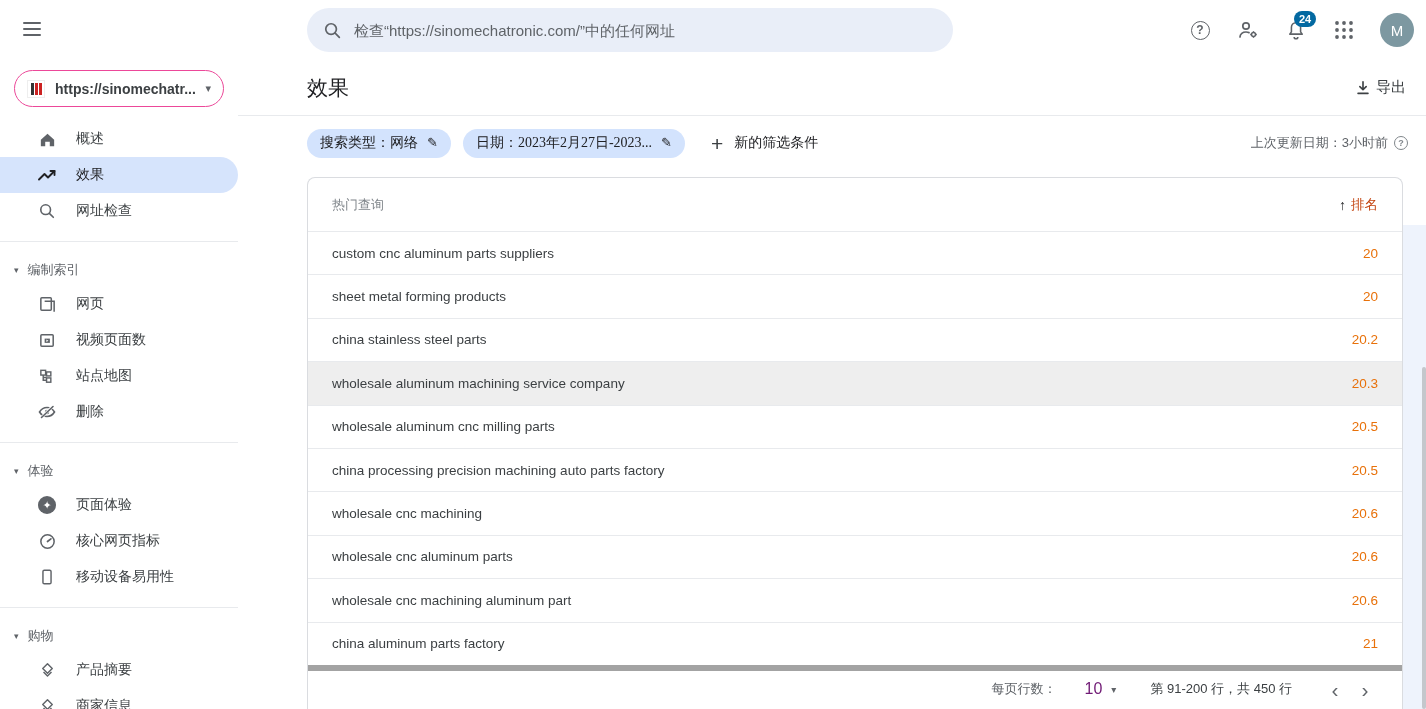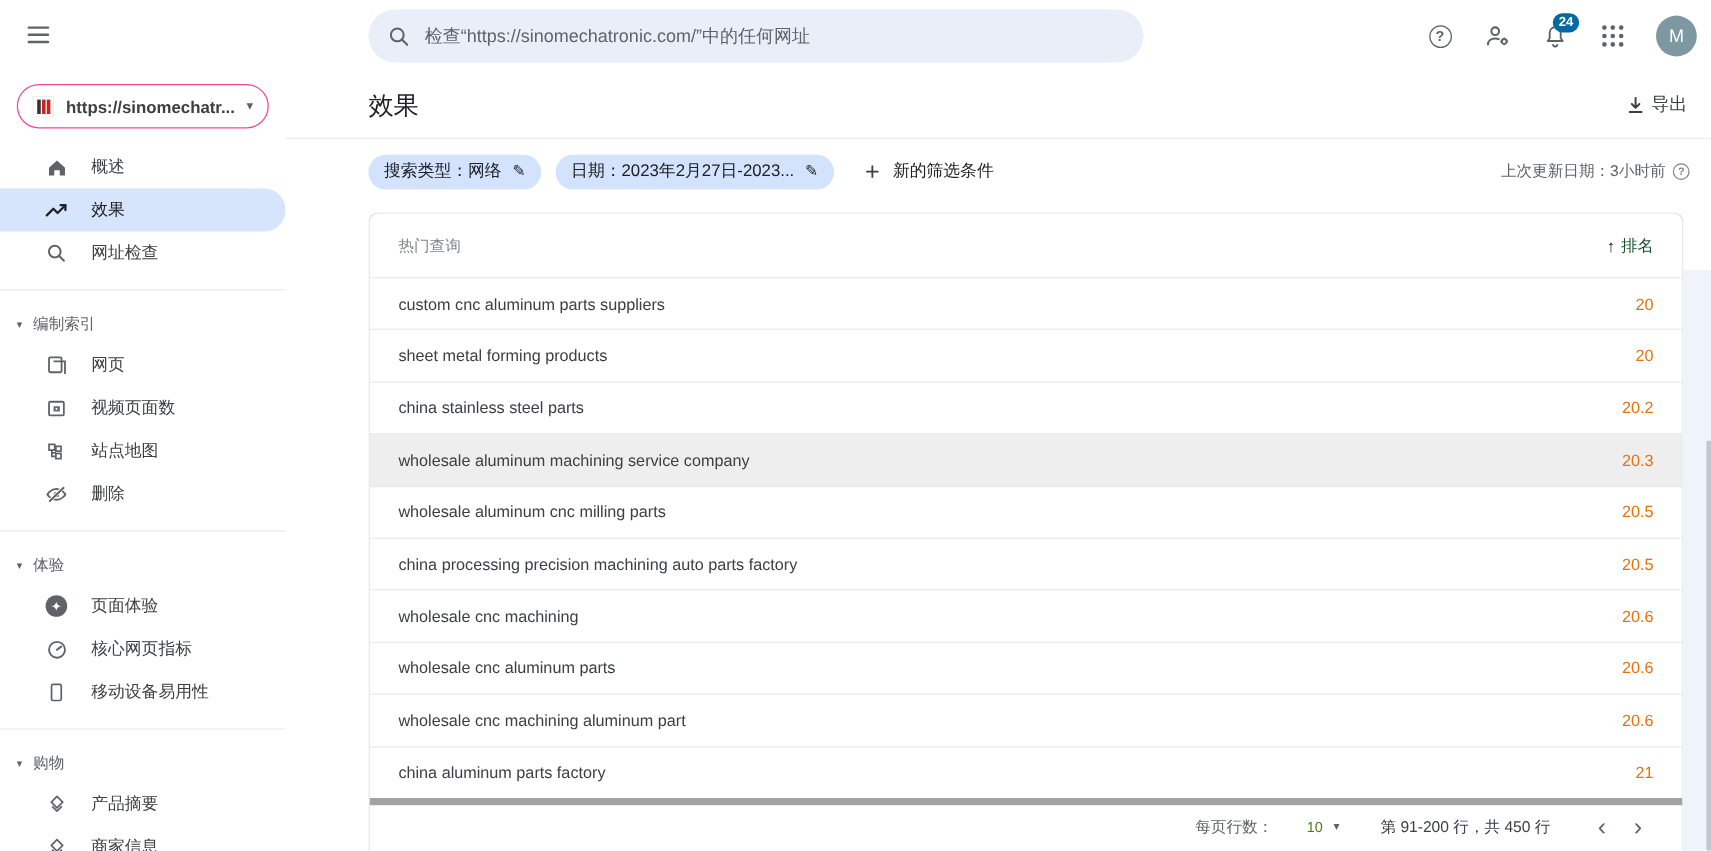--- a/index.html
+++ b/index.html
@@ -38,43 +38,43 @@
   .section-label { height:32px; display:flex; align-items:center; padding-left:14px; font-size:13px; color:#5f6368; cursor:pointer; }
   .section-label .tri { font-size:9px; margin-right:9px; color:#5f6368; }
   .exp-circle { width:18px; height:18px; border-radius:50%; background:#5f6368; color:#fff; font-size:11px; display:flex; align-items:center; justify-content:center; }
 
   
   .main { position:absolute; top:60px; left:238px; right:0; bottom:0; background:#fff; }
   .page-title { position:absolute; left:69px; top:14px; font-size:21px; font-weight:400; color:#202124; }
   .export-btn { position:absolute; right:20px; top:18px; display:flex; align-items:center; gap:4px; cursor:pointer; font-size:15px; color:#3c4043; }
   .header-divider { position:absolute; top:55px; left:0; right:0; height:1px; background:#e8eaed; }
   .filter-row { position:absolute; top:68px; left:69px; right:18px; height:30px; display:flex; align-items:center; }
-  .chip { background:#d3e3fd; border-radius:16px; height:29px; display:flex; align-items:center; padding:0 13px; font-size:14px; color:#202124; cursor:pointer; margin-right:12px; white-space:nowrap; }
+  .chip { background:#d3e3fd; border-radius:16px; height:29px; display:flex; align-items:center; padding:0 13px; font-size:14px; color:#202124; cursor:pointer; margin-right:12px; white-space:nowrap;font-family:Liberation Serif, serif; }
   .chip .pencil { margin-left:9px; font-size:13px; color:#202124; }
   .new-filter { display:flex; align-items:center; margin-left:14px; cursor:pointer; }
   .new-filter .plus { font-size:21px; color:#3c4043; margin-right:11px; font-weight:400; line-height:1; }
   .new-filter .nf-label { font-size:14px; color:#202124; }
   .last-updated { margin-left:auto; display:flex; align-items:center; gap:6px; font-size:13px; color:#5f6368; }
   .mini-help { width:14px; height:14px; border:1.3px solid #80868b; border-radius:50%; font-size:9px; color:#80868b; display:flex; align-items:center; justify-content:center; font-weight:bold; }
 
   
   .card { position:absolute; left:69px; top:117px; width:1096px; bottom:0; background:#fff; border:1px solid #dadce0; border-bottom:none; border-radius:8px 8px 0 0; overflow:hidden; }
   .thead { height:53px; display:flex; align-items:center; padding:0 24px; }
   .thead .qh { font-size:13px; color:#80868b; }
   .thead .sort { margin-left:auto; display:flex; align-items:center; gap:5px; cursor:pointer; }
   .thead .sort .arrow { font-size:14px; color:#202124; }
-  .thead .sort .sh { font-size:13.5px; color:#14532d; }
+  .thead .sort .sh { font-size:13.5px; color:#c2410c; }
   .trow { height:43.4px; border-top:1px solid #e8eaed; display:flex; align-items:center; padding:0 24px; cursor:pointer; }
   .trow .q { font-size:13.5px; color:#3c4043; }
   .trow .v { margin-left:auto; font-size:13.5px; }
   .trow.highlight { background:#eeeeee; }
   .tfoot { height:43px; border-top:6px solid #a3a3a3; display:flex; align-items:center; justify-content:flex-end; padding-right:22px; }
   .tfoot .rpp-label { font-size:13px; color:#5f6368; }
   .rpp-select { display:flex; align-items:center; gap:9px; margin:0 34px 0 28px; cursor:pointer; }
-  .rpp-select .rpp-val { font-size:12px; color:#4d7c0f; }
+  .rpp-select .rpp-val { font-size:16px; color:#701a75; }
   .rpp-select .tri { font-size:10px; color:#5f6368; }
   .range { font-size:13px; color:#3c4043; margin-right:28px; }
   .pager { font-size:21px; color:#5f6368; cursor:pointer; width:30px; text-align:center; line-height:1; }
 
   .gutter { position:absolute; right:0; top:165px; bottom:0; width:23px; background:#eef3fc; }
   .scroll-thumb { position:absolute; right:0; top:367px; bottom:0; width:4px; background:#c4c7cc; border-radius:2px; z-index:6; }
 
   svg { display:block; }
 </style>
 </head>

